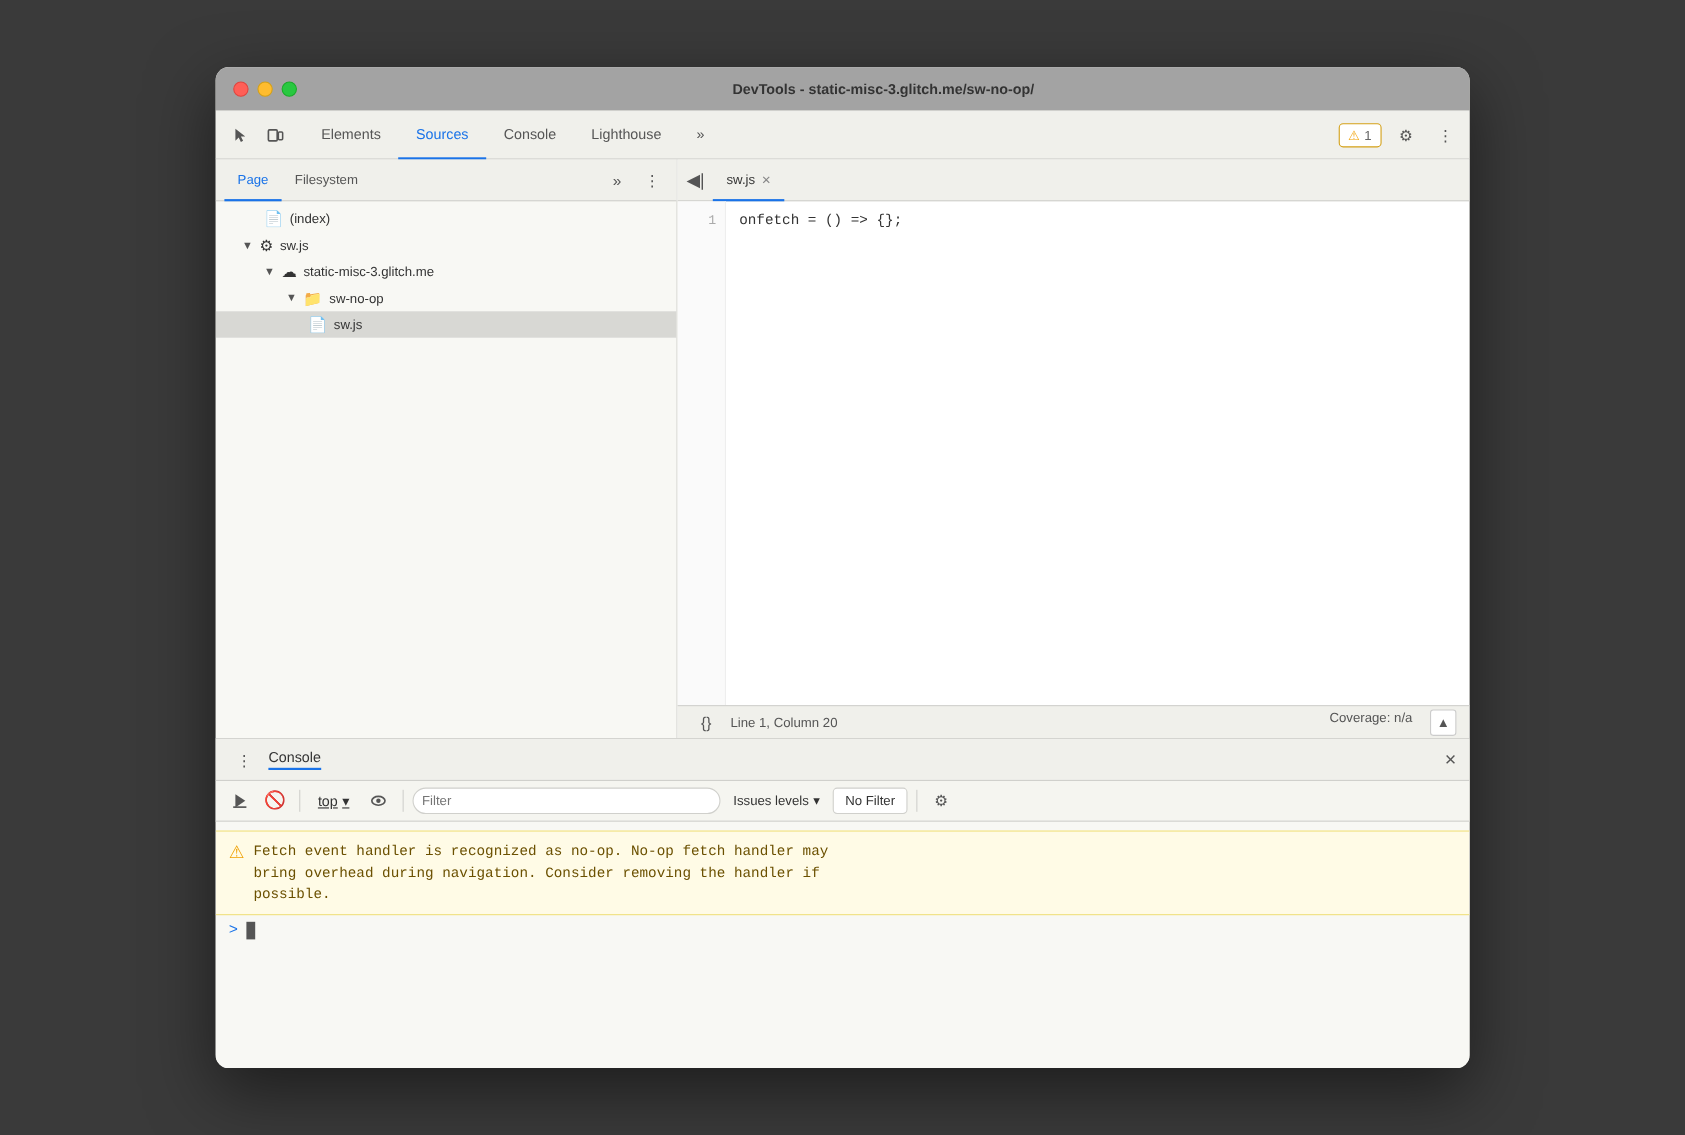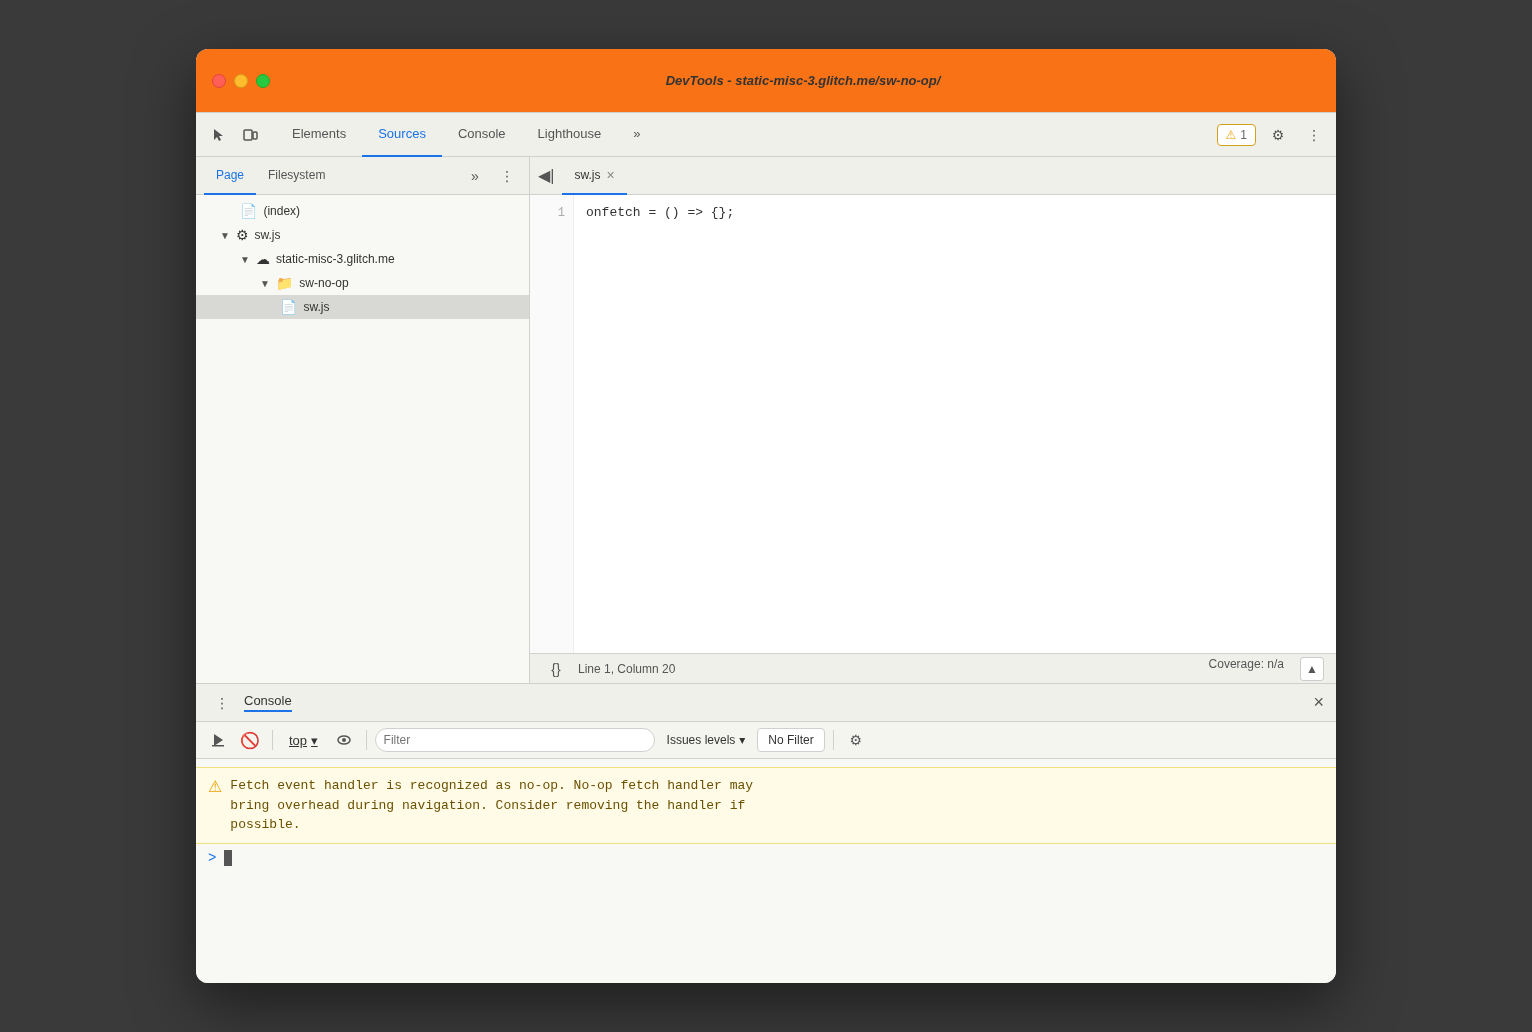--- a/index.html
+++ b/index.html
@@ -13,26 +13,25 @@
     }
     .window {
       width: 1140px;
       background: #f5f5f0;
       border-radius: 12px;
       box-shadow: 0 20px 60px rgba(0,0,0,0.5);
       overflow: hidden;
     }
     
     .titlebar {
-      background: #f97316;
-      padding: 24px 16px;
+      background: #a3a3a3;
+      padding: 12px 16px;
       display: flex;
       align-items: center;
       border-bottom: 1px solid #d0d0cc;
-      font-style: italic;
     }
     .traffic-lights {
       display: flex;
       gap: 8px;
       margin-right: 16px;
     }
     .traffic-light {
       width: 14px;
       height: 14px;
       border-radius: 50%;
@@ -116,21 +115,21 @@
     }
     .warning-icon { color: #f0a000; }
     
     .main-content {
       display: flex;
       flex: 1;
       overflow: hidden;
     }
     
     .left-panel {
-      width: 334px;
+      width: 420px;
       border-right: 1px solid #d0d0cc;
       display: flex;
       flex-direction: column;
       background: #f8f8f4;
     }
     .sub-tabs {
       display: flex;
       align-items: center;
       padding: 0 8px;
       height: 38px;

